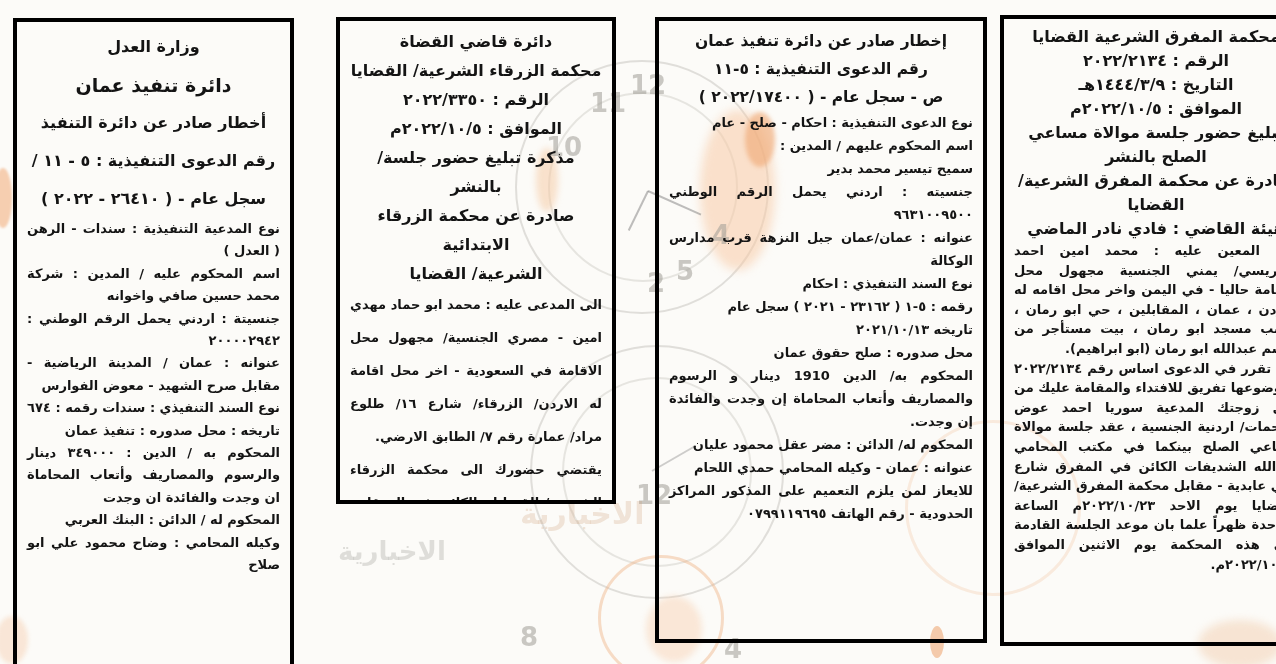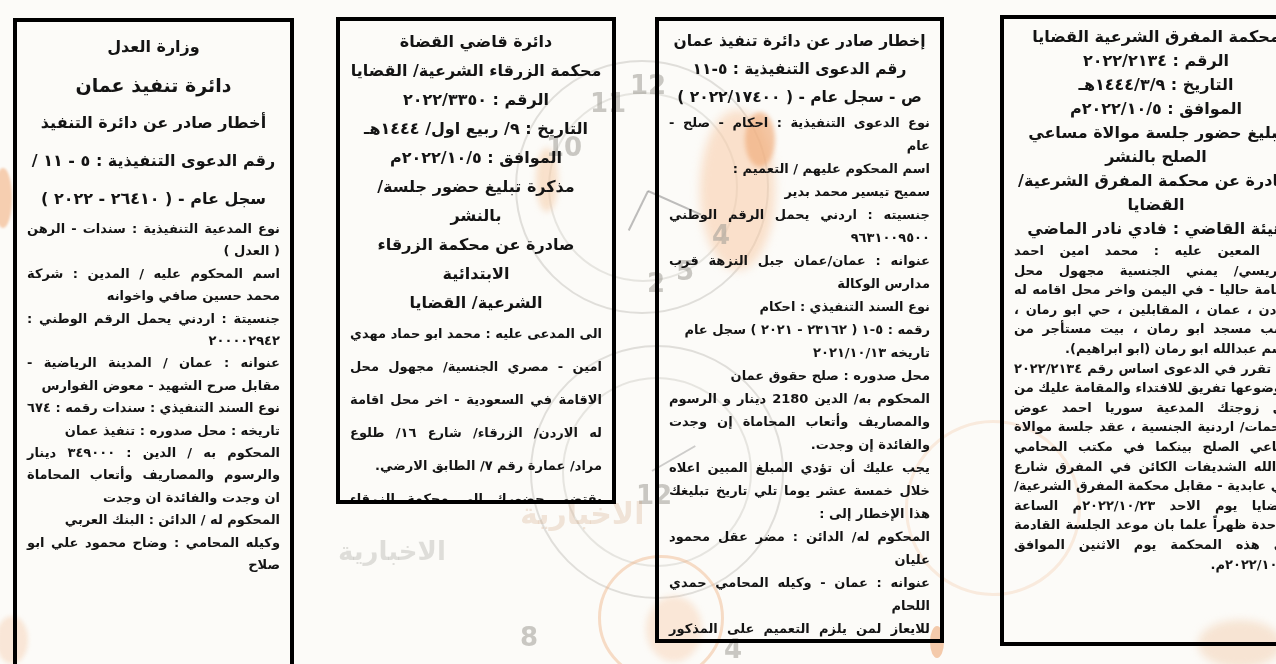--- a/index.html
+++ b/index.html
@@ -24,21 +24,21 @@
     padding:6px 10px;box-sizing:border-box;overflow:hidden;
     text-align:justify;text-align-last:right;
   }
   .hline{font-weight:bold;text-align:center;text-align-last:center;}
   .para{font-weight:bold;}
   
   .n0{left:1000px;top:15px;width:312px;height:631px;}
   .n0 .hline{font-size:16px;line-height:24px;}
   .n0 .para{font-size:13px;line-height:19.6px;}
   
-  .n1{left:655px;top:17px;width:289px;height:626px;}
+  .n1{left:655px;top:17px;width:332px;height:626px;}
   .n1 .hline{font-size:15.5px;line-height:28px;}
   .n1 .para{font-size:13px;line-height:23px;}
   
   .n2{left:336px;top:17px;width:280px;height:487px;}
   .n2 .hline{font-size:16px;line-height:29px;}
   .n2 .para{font-size:13px;line-height:33px;}
   
   .n3{left:13px;top:18px;width:281px;height:660px;}
   .n3 .hline{font-size:16px;line-height:38px;}
   .n3 .hline.big{font-size:19px;text-align:center;}
@@ -89,41 +89,39 @@
   <div class="para">الى المعين عليه : محمد امين احمد الادريسي/ يمني الجنسية مجهول محل الاقامة حاليا - في اليمن واخر محل اقامه له الاردن ، عمان ، المقابلين ، حي ابو رمان ، بجانب مسجد ابو رمان ، بيت مستأجر من قاسم عبدالله ابو رمان (ابو ابراهيم).</div>
   <div class="para">لقد تقرر في الدعوى اساس رقم ٢٠٢٢/٢١٣٤ وموضوعها تفريق للافتداء والمقامة عليك من قبل زوجتك المدعية سوريا احمد عوض الرحمات/ اردنية الجنسية ، عقد جلسة موالاة مساعي الصلح بينكما في مكتب المحامي عبدالله الشديفات الكائن في المفرق شارع علي عابدية - مقابل محكمة المفرق الشرعية/ القضايا يوم الاحد ٢٠٢٢/١٠/٢٣م الساعة الواحدة ظهراً علما بان موعد الجلسة القادمة لدى هذه المحكمة يوم الاثنين الموافق ٢٠٢٢/١٠/٢٤م.</div>
 
 </div>
 
 <div class="box n1">
   <div class="hline">إخطار صادر عن دائرة تنفيذ عمان</div>
   <div class="hline">رقم الدعوى التنفيذية : ٥-١١</div>
   <div class="hline">ص - سجل عام - ⁦( ٢٠٢٢/١٧٤٠٠ )⁩</div>
   <div class="para">نوع الدعوى التنفيذية : احكام - صلح - عام</div>
-  <div class="para">اسم المحكوم عليهم / التعميم :</div>
+  <div class="para">اسم المحكوم عليهم / المدين :</div>
   <div class="para">سميح تيسير محمد بدير</div>
   <div class="para">جنسيته : اردني يحمل الرقم الوطني ٩٦٣١٠٠٩٥٠٠</div>
   <div class="para">عنوانه : عمان/عمان جبل النزهة قرب مدارس الوكالة</div>
   <div class="para">نوع السند التنفيذي : احكام</div>
   <div class="para">رقمه : ٥-١ ⁦( ٢٣١٦٢ - ٢٠٢١ )⁩ سجل عام</div>
   <div class="para">تاريخه ٢٠٢١/١٠/١٣</div>
   <div class="para">محل صدوره : صلح حقوق عمان</div>
-  <div class="para">المحكوم به/ الدين 2180 دينار و الرسوم والمصاريف وأتعاب المحاماة إن وجدت والفائدة إن وجدت.</div>
-  <div class="para">يجب عليك أن تؤدي المبلغ المبين اعلاه خلال خمسة عشر يوما تلي تاريخ تبليغك هذا الإخطار إلى :</div>
+  <div class="para">المحكوم به/ الدين 1910 دينار و الرسوم والمصاريف وأتعاب المحاماة إن وجدت والفائدة إن وجدت.</div>
   <div class="para">المحكوم له/ الدائن : مضر عقل محمود عليان</div>
   <div class="para">عنوانه : عمان - وكيله المحامي حمدي اللحام</div>
   <div class="para">للايعاز لمن يلزم التعميم على المذكور المراكز الحدودية - رقم الهاتف ٠٧٩٩١١٩٦٩٥</div>
 
 </div>
 
 <div class="box n2">
   <div class="hline">دائرة قاضي القضاة</div>
   <div class="hline">محكمة الزرقاء الشرعية/ القضايا</div>
   <div class="hline">الرقم : ٢٠٢٢/٣٣٥٠</div>
-  <div class="hline">التاريخ : ٩/ ربيع اول/ ١٤٤٤هـ</div>
   <div class="hline">الموافق : ٢٠٢٢/١٠/٥م</div>
   <div class="hline">مذكرة تبليغ حضور جلسة/ بالنشر</div>
   <div class="hline">صادرة عن محكمة الزرقاء الابتدائية</div>
   <div class="hline">الشرعية/ القضايا</div>
   <div class="para">الى المدعى عليه : محمد ابو حماد مهدي امين - مصري الجنسية/ مجهول محل الاقامة في السعودية - اخر محل اقامة له الاردن/ الزرقاء/ شارع ١٦/ طلوع مراد/ عمارة رقم ٧/ الطابق الارضي.</div>
   <div class="para">يقتضي حضورك الى محكمة الزرقاء الشرعية/ القضايا ، الكائنة في الزرقاء ، جبل طارق ، شارع الثقافة ، وذلك يوم الاربعاء الموافق ٢٠٢٢/١٠/١٩ الساعة التاسعة صباحا للنظر في الدعوى رقم اساس ٢٠٢٢/٣٣٥٠ وموضوعها "التفريق للشقاق والنزاع" والمرفوعة من قبل المدعية (رؤى محمد نجيب ناصر) فاذا لم تحضر في الوقت المعين ولم ترسل وكيلاً ولم تبد معذرة مشروعة لتخلفك عن الحضور يجري بحقك الايجاب الشرعي وعليه فقد جرى تبليغك ذلك حسب الاصول.</div>
 
 </div>
 
 <div class="box n3">

